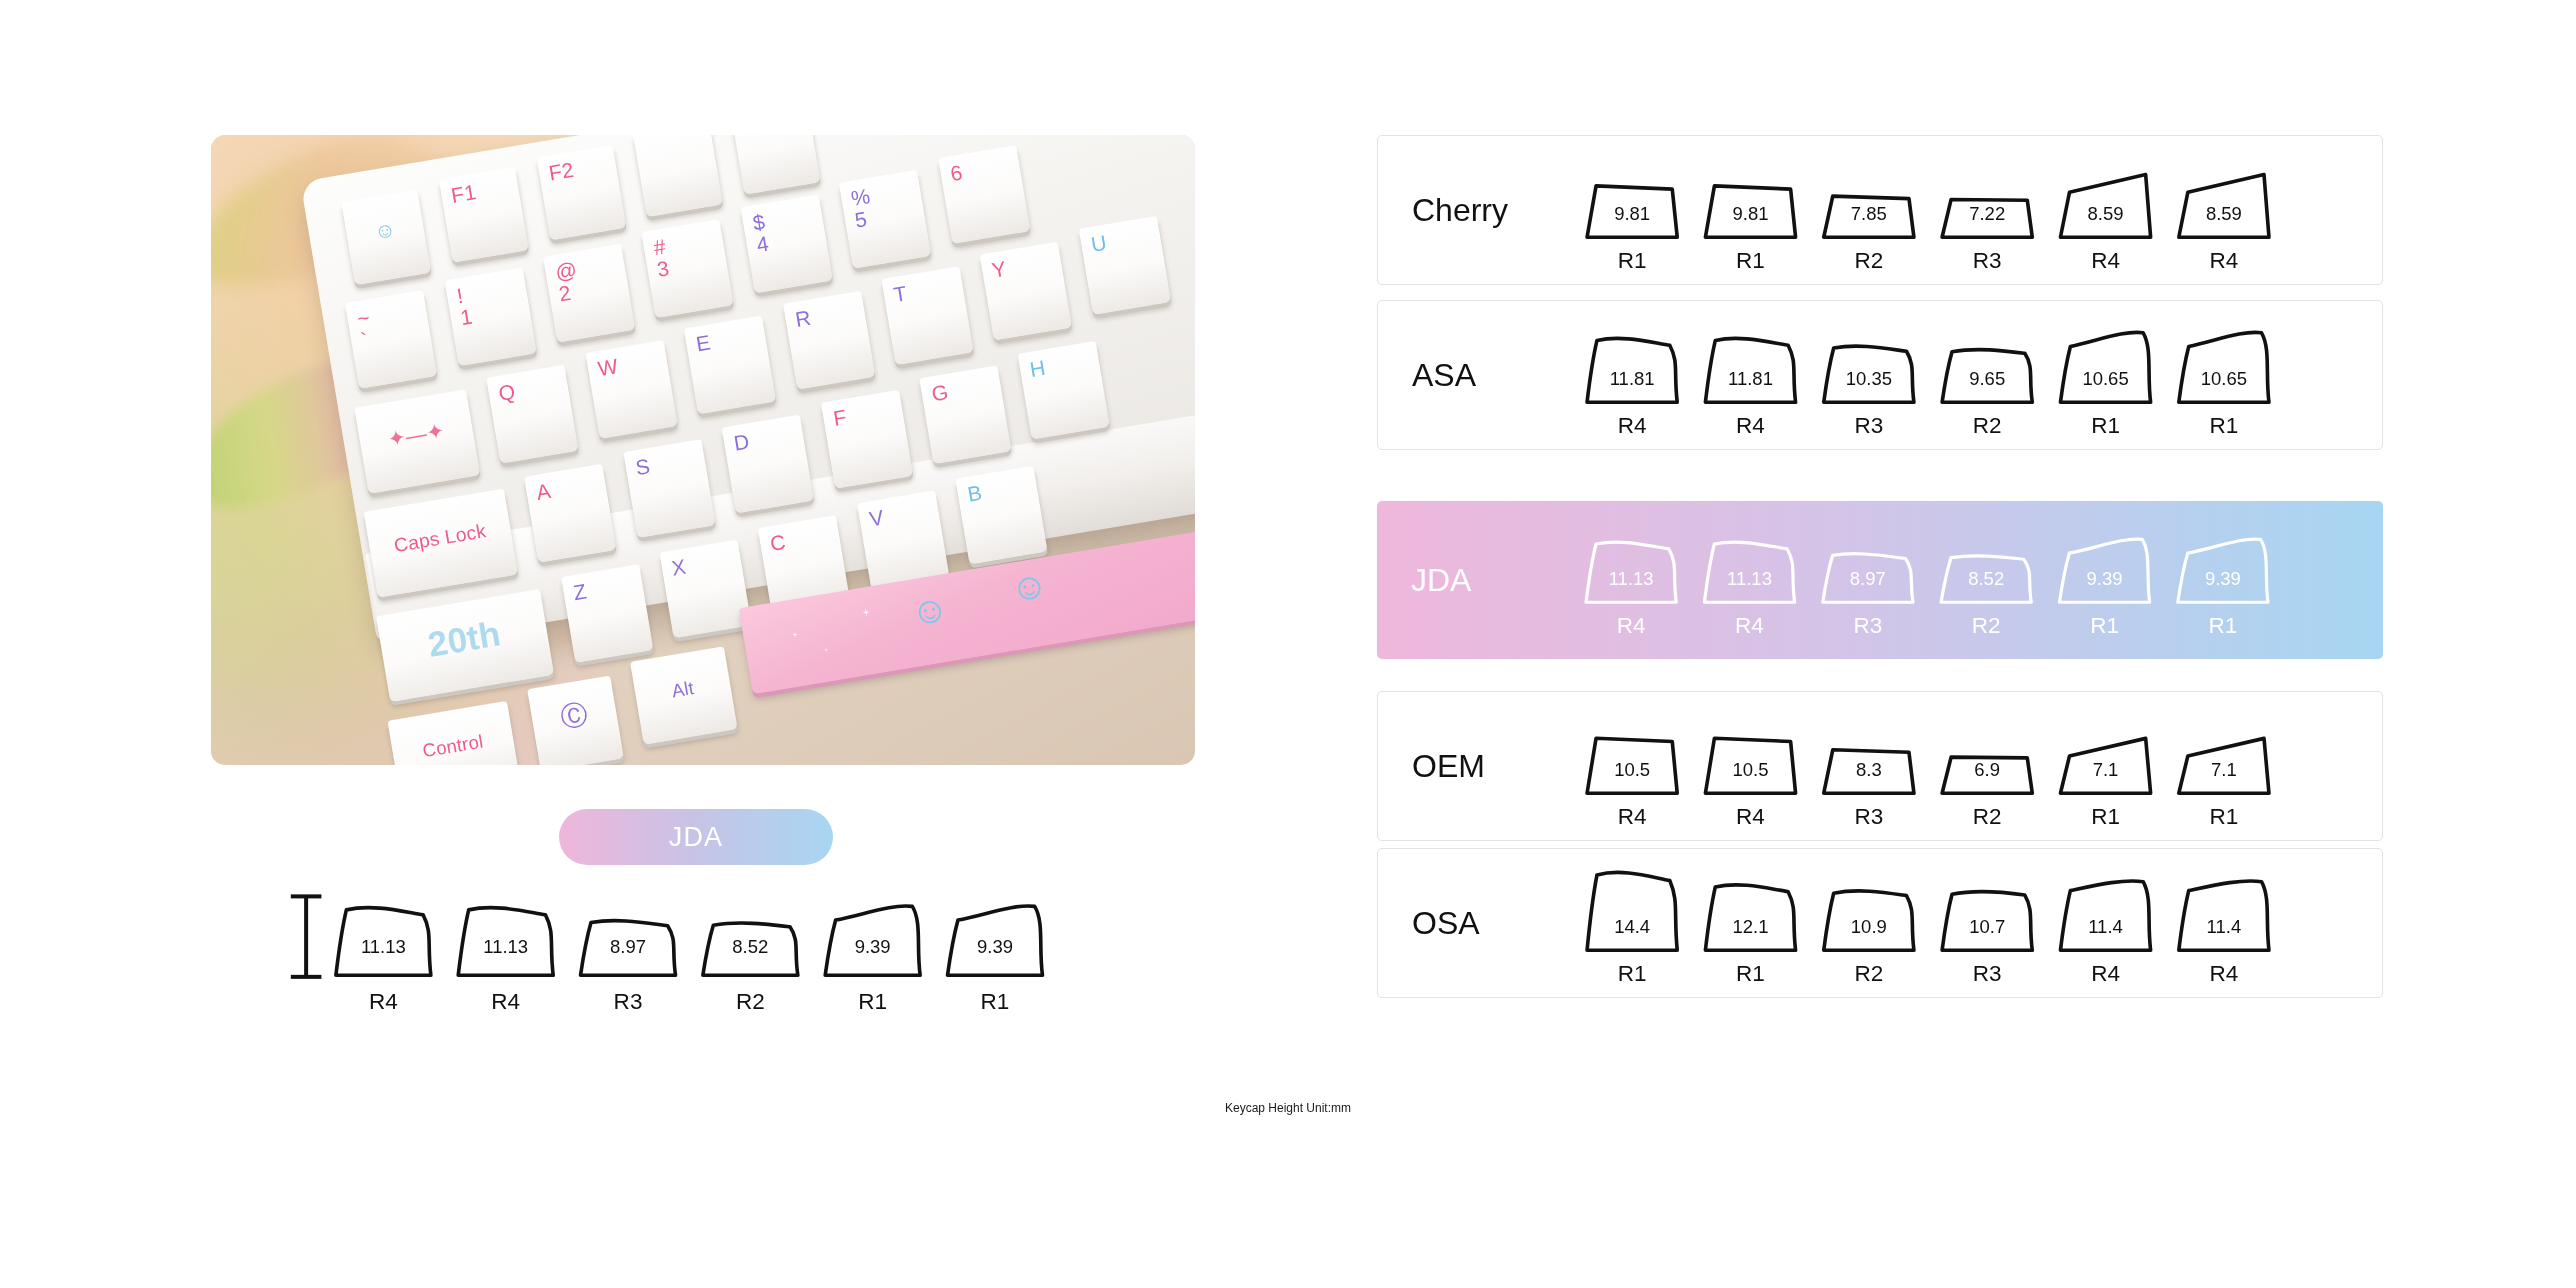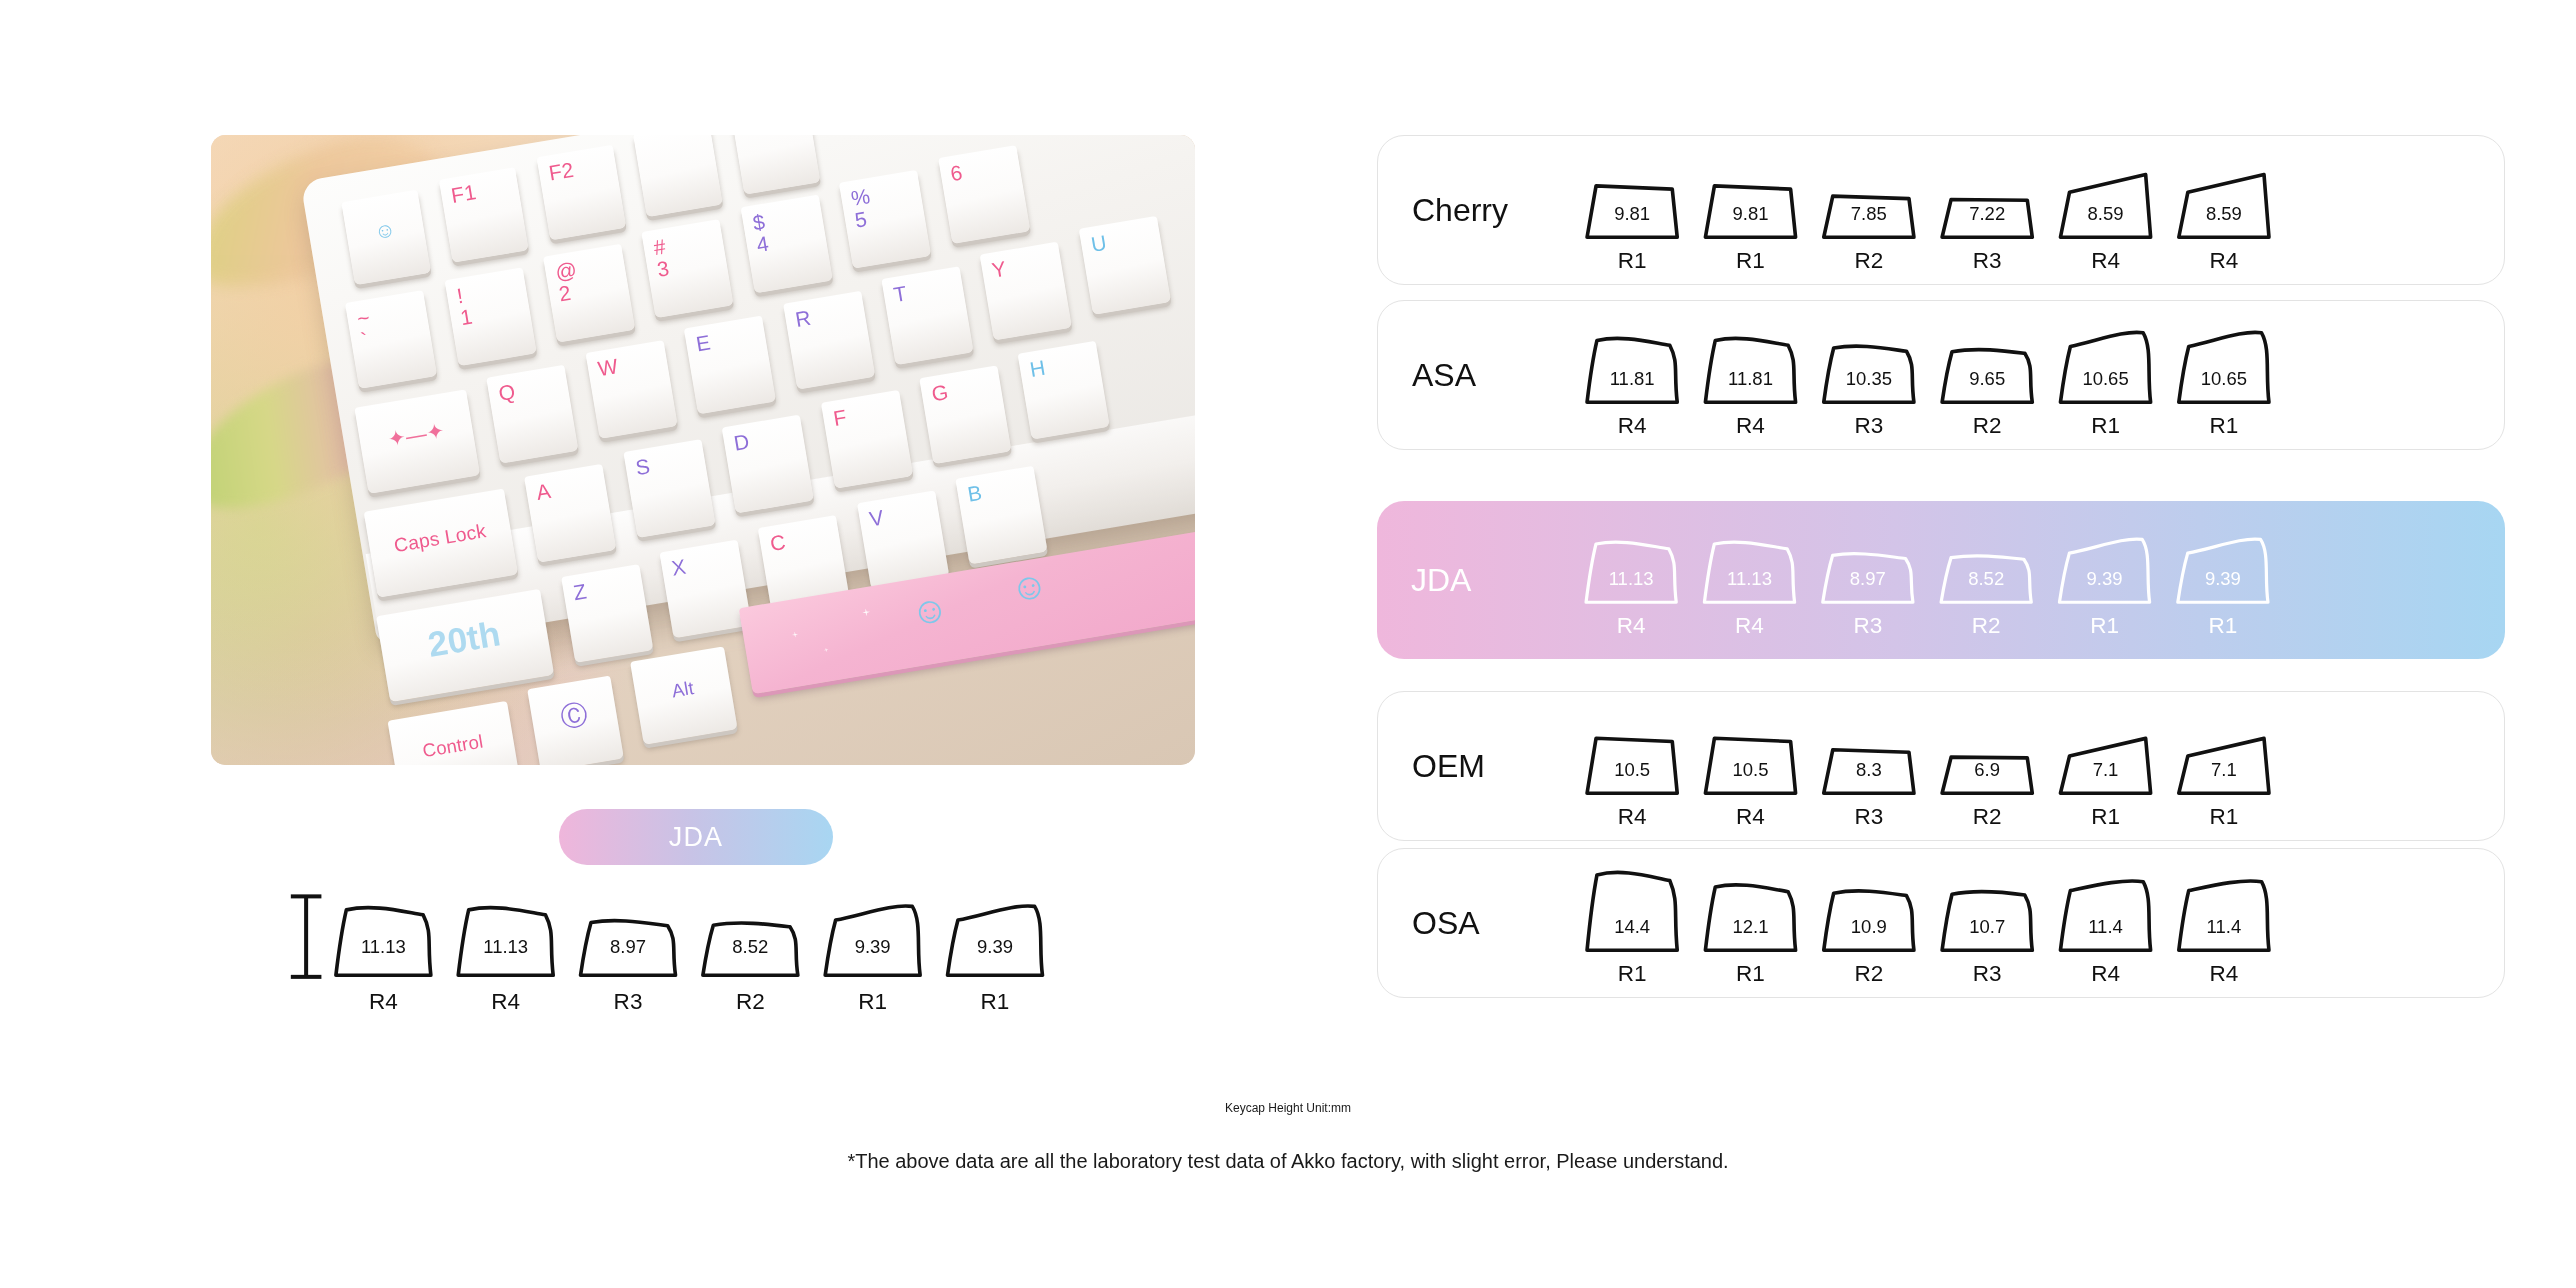--- a/index.html
+++ b/index.html
@@ -106,22 +106,22 @@
   .jda-pill span {
     color: #ffffff; font-size: 27px; letter-spacing: 1.2px; font-weight: 400;
   }
 
   
   .left-strip { position: absolute; left: 286px; top: 877px; width: 845px; height: 145px; }
 
   
   .right-col { position: absolute; left: 1369px; top: 0; width: 1208px; height: 1288px; }
   .prof-card {
-    position: absolute; left: 8px; width: 1128px; height: 150px;
-    border: 1.6px solid #e3e3e3; border-radius: 27px; background: #ffffff;
+    position: absolute; left: 8px; width: 1006px; height: 150px;
+    border: 1.6px solid #e3e3e3; border-radius: 5px; background: #ffffff;
   }
   .prof-card.highlight {
     border: none;
     background: linear-gradient(90deg, #efb7dc 0%, #d3c4e8 46%, #a7d6f2 100%);
     height: 158px;
   }
   .prof-name {
     position: absolute; left: 34px; top: 50%; transform: translateY(-50%);
     font-size: 32px; color: #111111; font-weight: 400; width: 177px;
   }
@@ -555,18 +555,15 @@
               <text x="801" y="150" text-anchor="middle" class="caprow">R4</text>
             </g>
           </svg>
         </div>
     </div>
   </div>
 
   <div class="footer" style="top:1101px;">
     <div class="l1">Keycap Height Unit:mm</div>
   </div>
-  <div class="footer" style="top:1150px;">
-    <div class="l2">*The above data are all the laboratory test data of Akko factory, with slight error, Please understand.</div>
-  </div>
 
 </div>
 
 
 </body></html>

